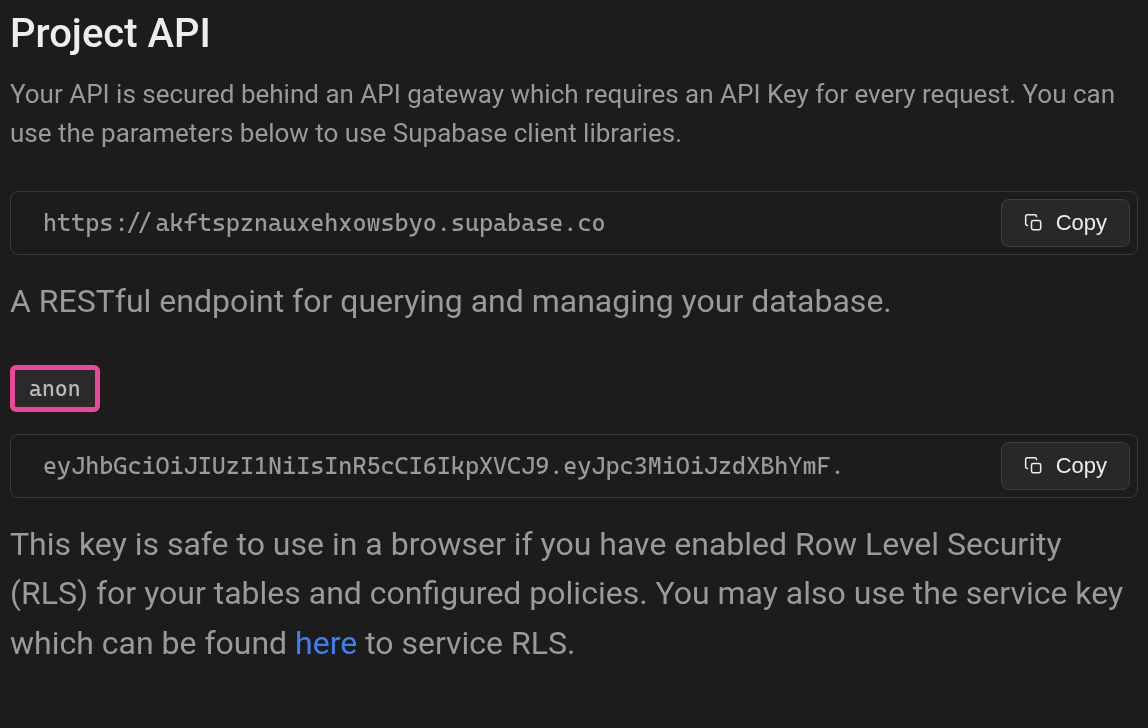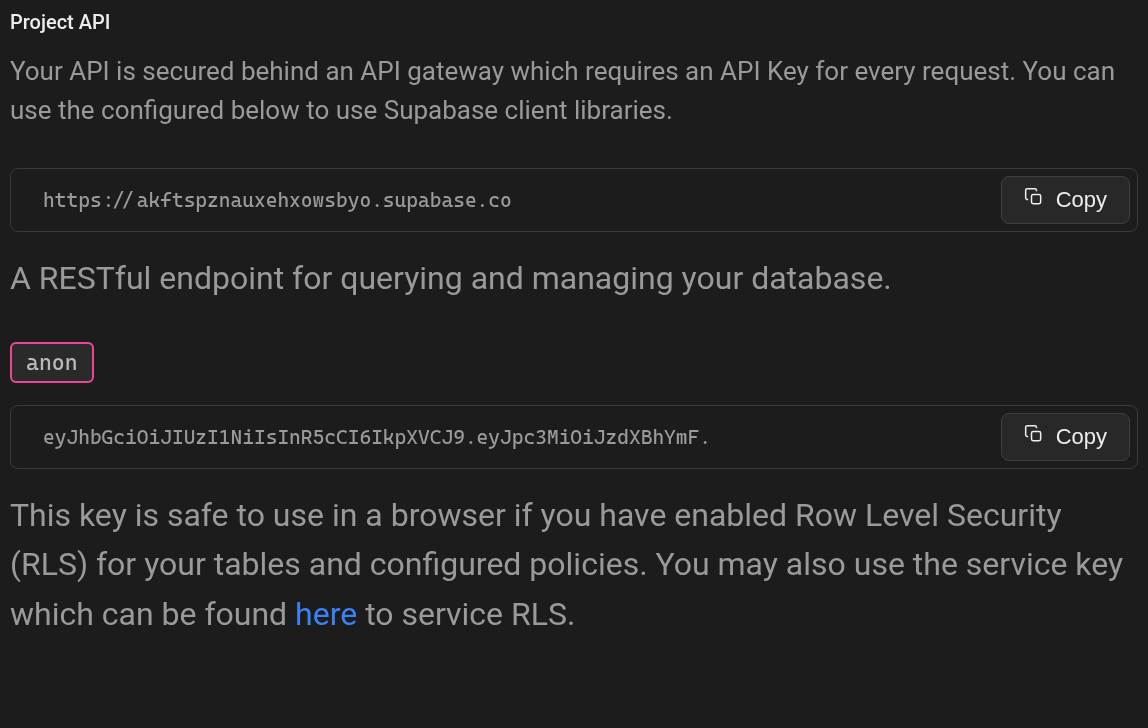--- a/index.html
+++ b/index.html
@@ -13,21 +13,21 @@
       color: #ededed;
       font-family: -apple-system, BlinkMacSystemFont, "Segoe UI", Roboto, "Helvetica Neue", Arial, sans-serif;
       width: 1148px;
       height: 728px;
       padding: 10px 10px 0 10px;
       font-size: 26px;
       overflow: hidden;
     }
 
     .section-title {
-      font-size: 20px;
+      font-size: 40px;
       font-weight: 500;
       color: #ededed;
       margin-bottom: 18px;
     }
 
     .description {
       color: #9a9a9a;
       font-size: 26px;
       line-height: 1.5;
       margin-bottom: 38px;
@@ -48,21 +48,21 @@
       position: relative;
     }
 
     .text-input {
       flex: 1;
       background-color: #1c1c1c;
       border: 1px solid #3a3a3a;
       border-radius: 8px;
       padding: 4px 32px;
       font-family: "SF Mono", Monaco, "Cascadia Code", "Roboto Mono", Consolas, monospace;
-      font-size: 20px;
+      font-size: 24px;
       color: #9a9a9a;
       outline: none;
       white-space: nowrap;
       overflow: hidden;
       height: 64px;
       display: flex;
       align-items: center;
     }
 
     .copy-button {
@@ -71,20 +71,21 @@
       top: 50%;
       transform: translateY(-50%);
       background-color: #282828;
       border: 1px solid #3f3f3f;
       border-radius: 8px;
       padding: 10px 22px;
       color: #ededed;
       font-size: 22px;
       cursor: pointer;
       display: flex;
+      align-items: center;
       gap: 12px;
     }
 
     .copy-icon {
       width: 20px;
       height: 20px;
       display: flex;
       align-items: center;
       justify-content: center;
     }
@@ -105,40 +106,40 @@
     }
 
     .tags-row {
       display: flex;
       gap: 14px;
       margin-bottom: 22px;
     }
 
     .tag {
       background-color: #2a2a2a;
-      border: 2px solid #ec4899;
+      border: 5px solid #ec4899;
       border-radius: 6px;
       padding: 6px 14px;
       font-family: "SF Mono", Monaco, "Cascadia Code", "Roboto Mono", Consolas, monospace;
       font-size: 22px;
       color: #bababa;
     }
 
     .link {
       color: #3b82f6;
       text-decoration: none;
       cursor: pointer;
     }
   </style>
 </head>
 <body>
 
 <div class="container">
   <h1 class="section-title">Project API</h1>
-  <p class="description">Your API is secured behind an API gateway which requires an API Key for every request. You can use the configured below to use Supabase client libraries.</p>
+  <p class="description">Your API is secured behind an API gateway which requires an API Key for every request. You can use the parameters below to use Supabase client libraries.</p>
 
   <div>
     <div class="input-row">
       <div class="text-input">https://akftspznauxehxowsbyo.supabase.co</div>
       <button class="copy-button">
         <span class="copy-icon">
           <svg viewBox="0 0 24 24">
             <rect x="9" y="9" width="11" height="11" rx="2" ry="2"></rect>
             <path d="M5 15H4a2 2 0 0 1-2-2V4a2 2 0 0 1 2-2h9a2 2 0 0 1 2 2v1"></path>
           </svg>

